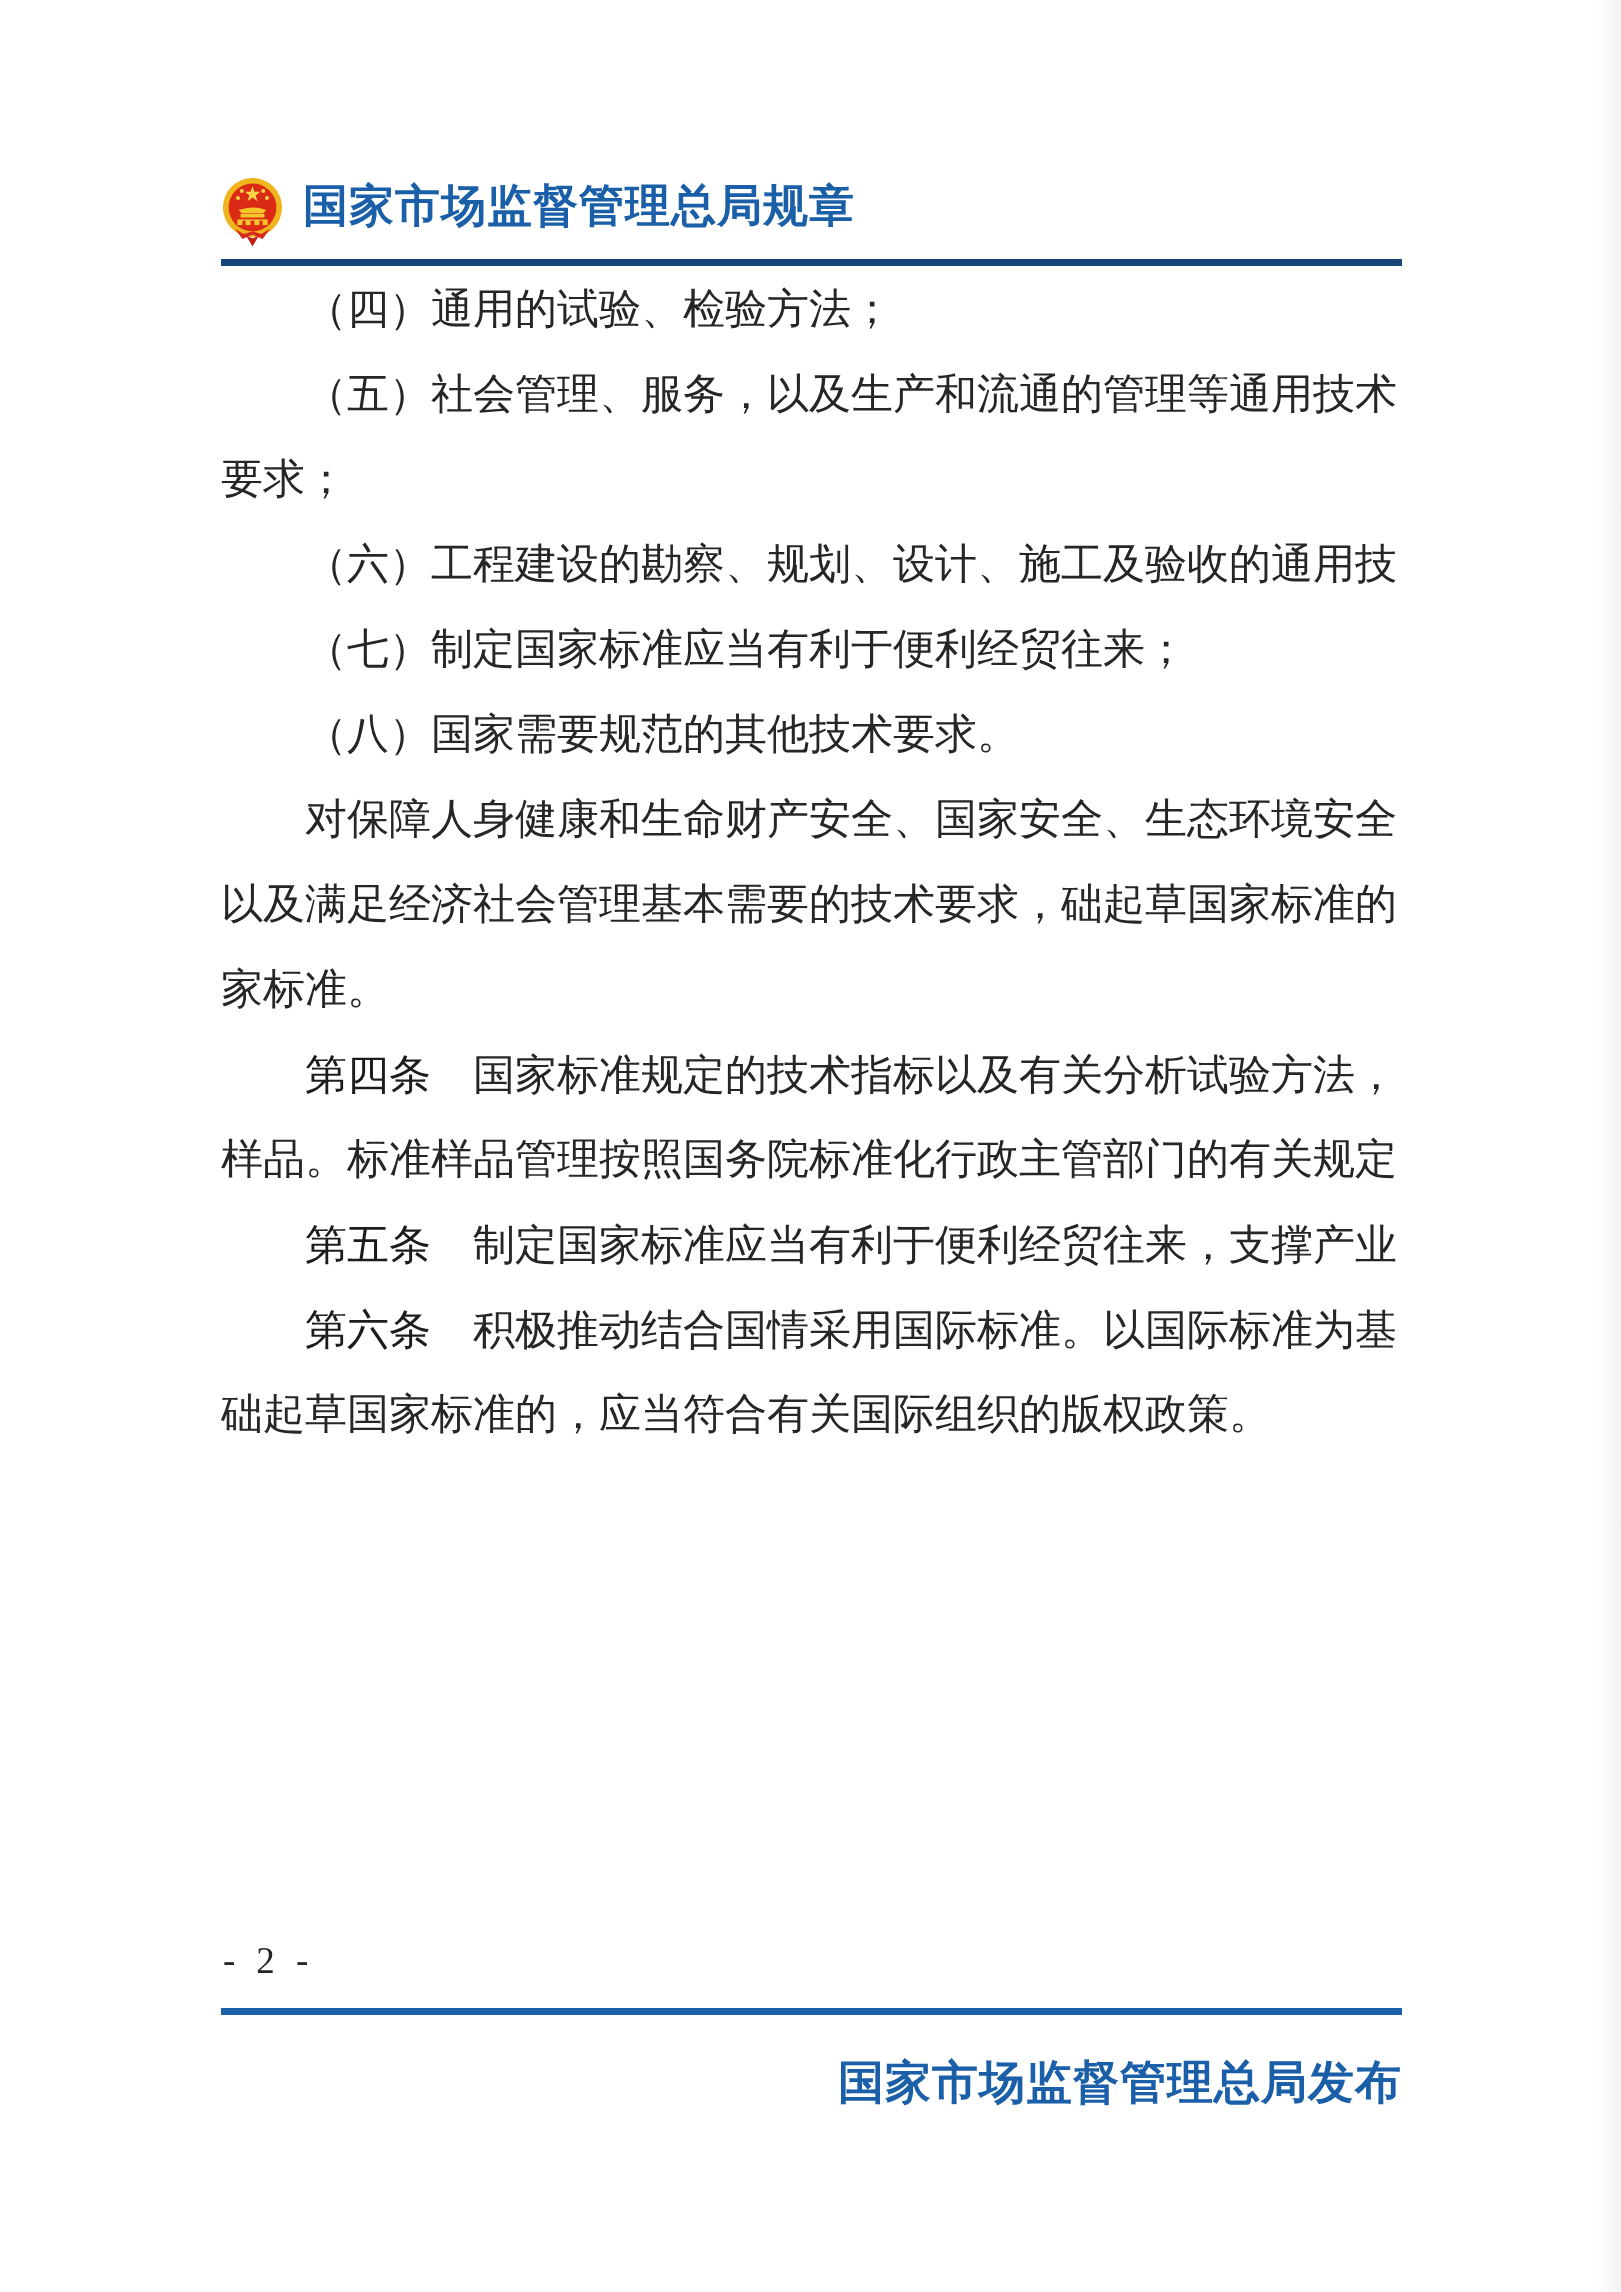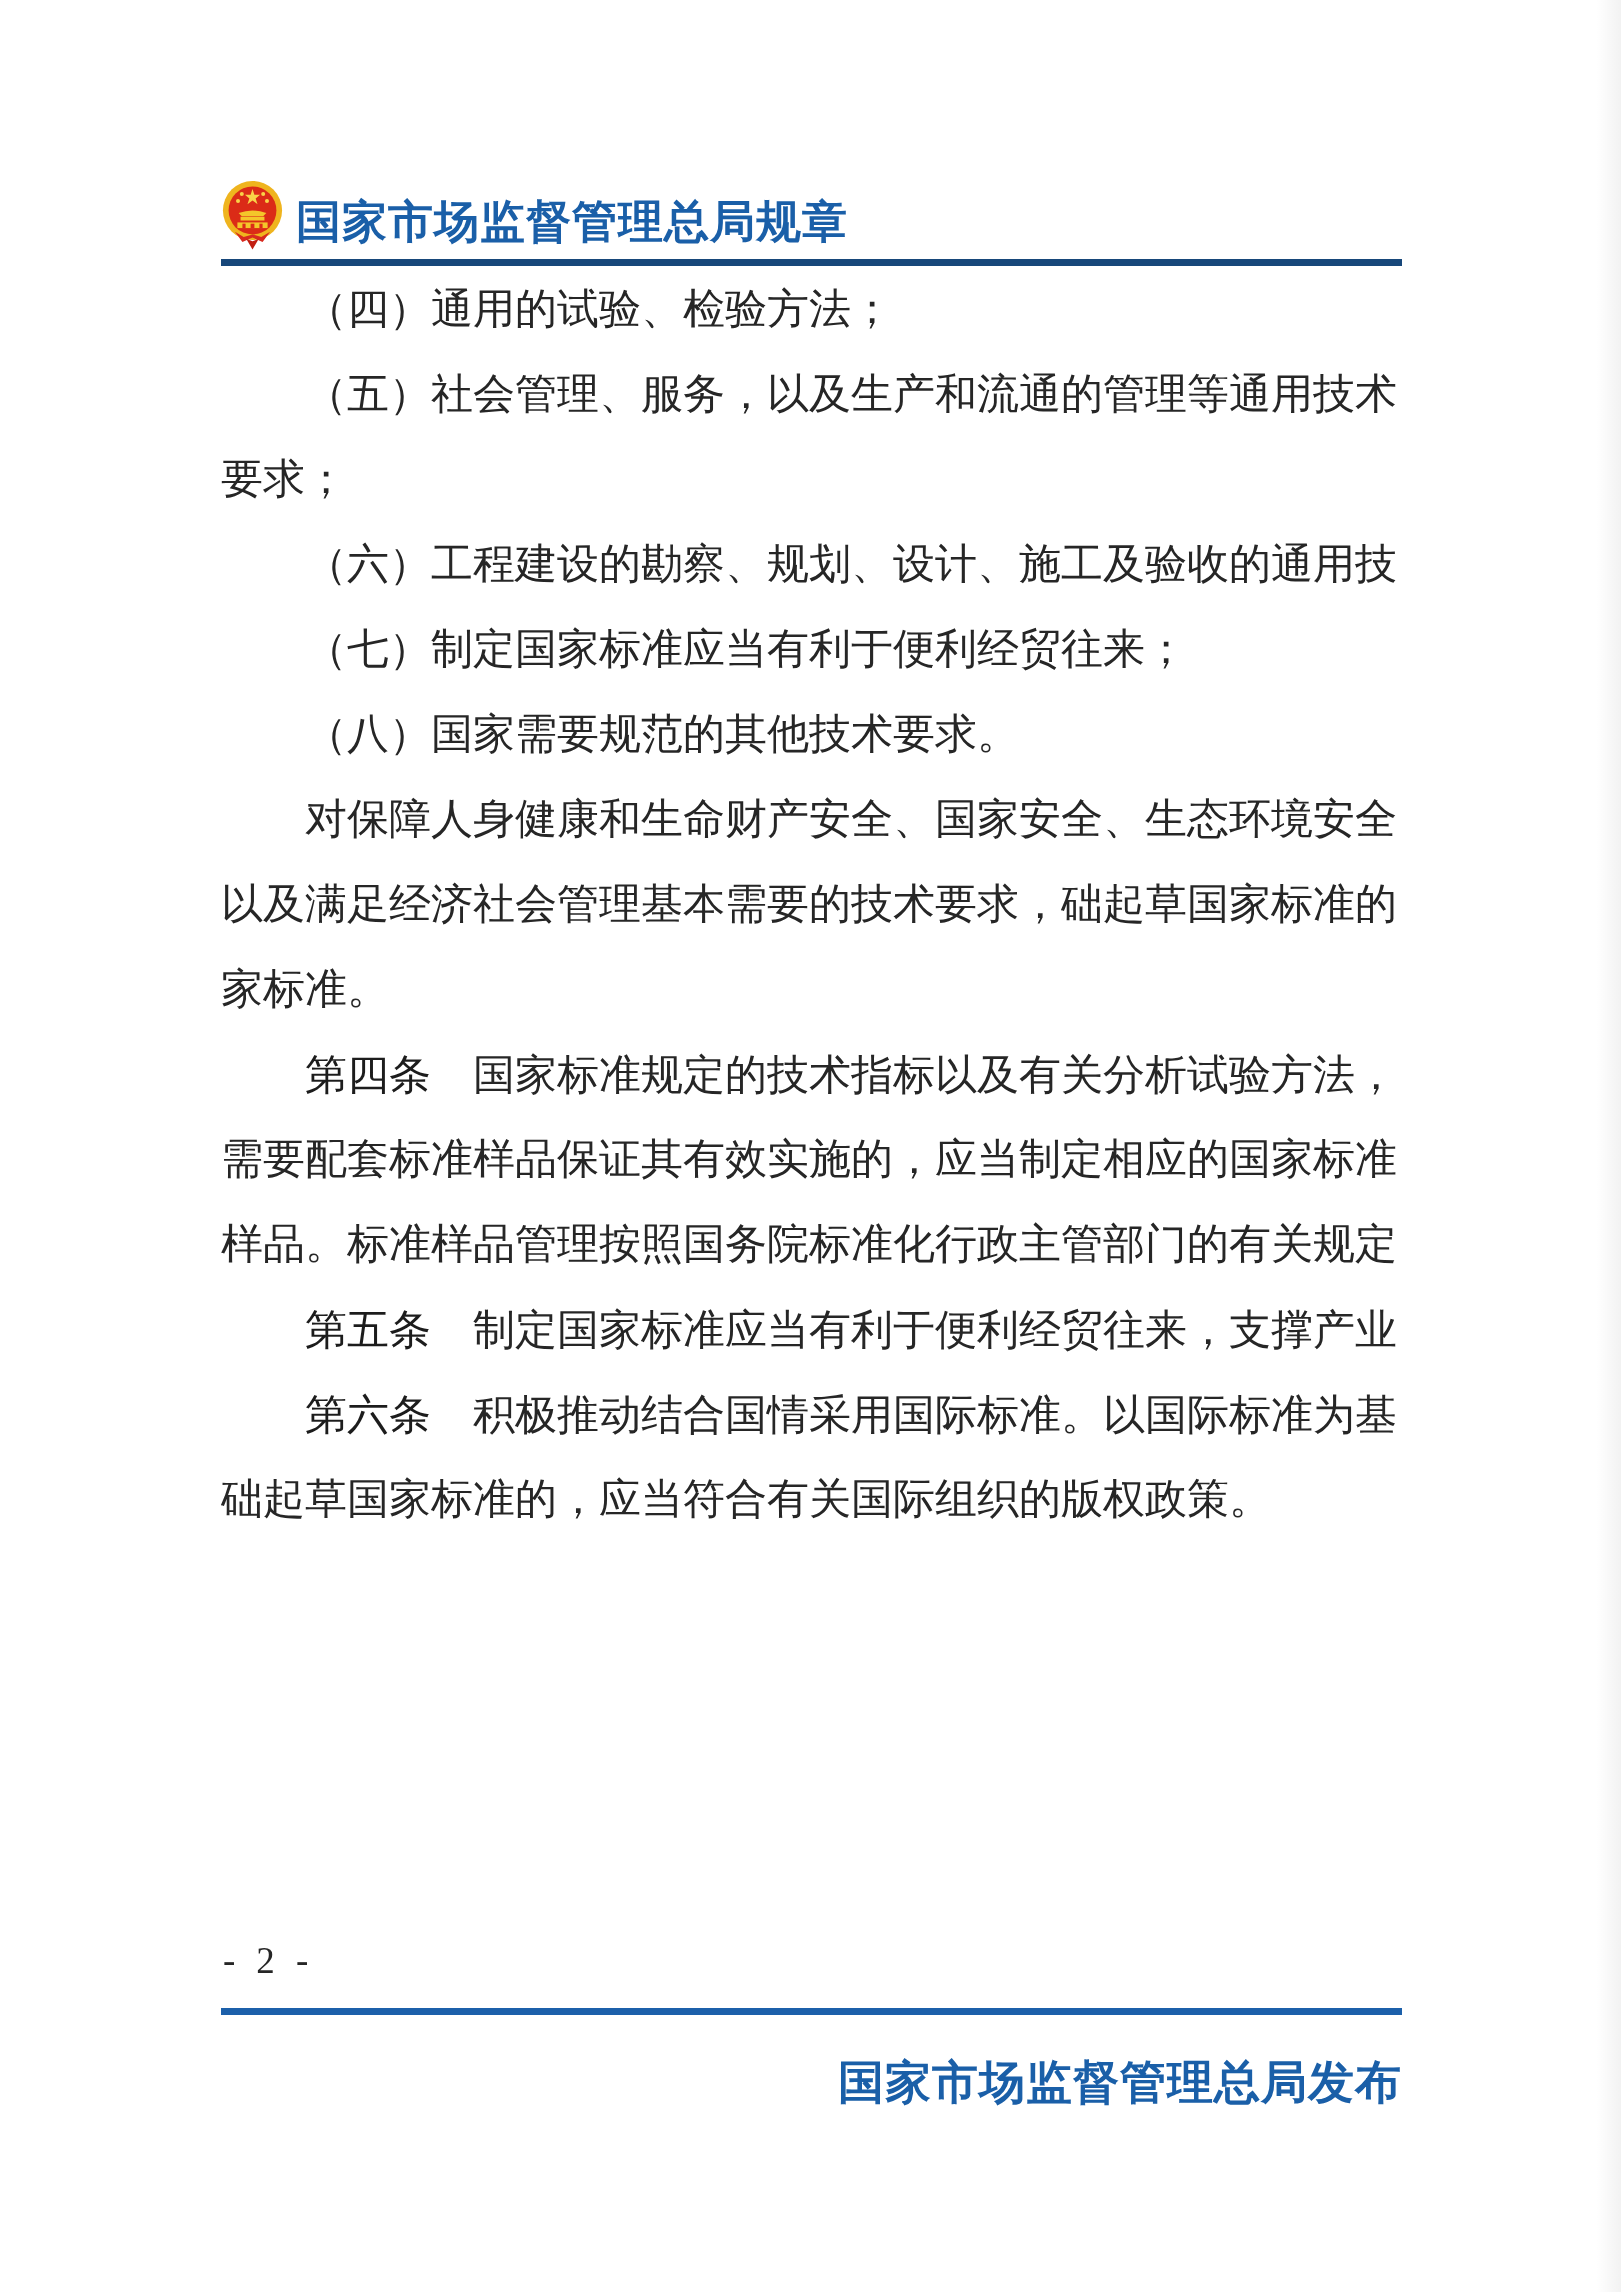--- a/index.html
+++ b/index.html
@@ -25,22 +25,22 @@
     width: 25.5px; height: 100%;
     background: linear-gradient(to right, rgba(0,0,0,0), rgba(0,0,0,0.05));
     pointer-events: none;
   }
   
   .brand {
     position: absolute;
     left: 221px; top: 176px;
     height: 76px;
     display: flex;
-    align-items: flex-end;
-    gap: 12px;
+    align-items: flex-start;
+    gap: 19px;
   }
   .emblem { width: 63px; height: 73px; flex: 0 0 auto; }
   .brand-title {
     font-family: "Liberation Sans", sans-serif;
     font-weight: bold;
     font-size: 45px;
     letter-spacing: 1px;
     color: var(--title-blue);
     white-space: nowrap;
   }
@@ -133,21 +133,20 @@
       <div class="doc-line indent"><span>（四）通用的试验、检验方法；</span></div>
       <div class="doc-line indent"><span>（五）社会管理、服务，以及生产和流通的管理等通用技术</span></div>
       <div class="doc-line"><span>要求；</span></div>
       <div class="doc-line indent"><span>（六）工程建设的勘察、规划、设计、施工及验收的通用技</span></div>
       <div class="doc-line indent"><span>（七）制定国家标准应当有利于便利经贸往来；</span></div>
       <div class="doc-line indent"><span>（八）国家需要规范的其他技术要求。</span></div>
       <div class="doc-line indent"><span>对保障人身健康和生命财产安全、国家安全、生态环境安全</span></div>
       <div class="doc-line"><span>以及满足经济社会管理基本需要的技术要求，础起草国家标准的</span></div>
       <div class="doc-line"><span>家标准。</span></div>
       <div class="doc-line indent"><span class="article-label">第四条</span><span>　国家标准规定的技术指标以及有关分析试验方法，</span></div>
-      <div class="doc-line"><span>需要配套标准样品保证其有效实施的，应当制定相应的国家标准</span></div>
       <div class="doc-line"><span>样品。标准样品管理按照国务院标准化行政主管部门的有关规定</span></div>
       <div class="doc-line indent"><span class="article-label">第五条</span><span>　制定国家标准应当有利于便利经贸往来，支撑产业</span></div>
       <div class="doc-line indent"><span class="article-label">第六条</span><span>　积极推动结合国情采用国际标准。以国际标准为基</span></div>
       <div class="doc-line"><span>础起草国家标准的，应当符合有关国际组织的版权政策。</span></div>
     </main>
 
   <div class="page-number">- 2 -</div>
 
   <div class="footer-rule"></div>
 

